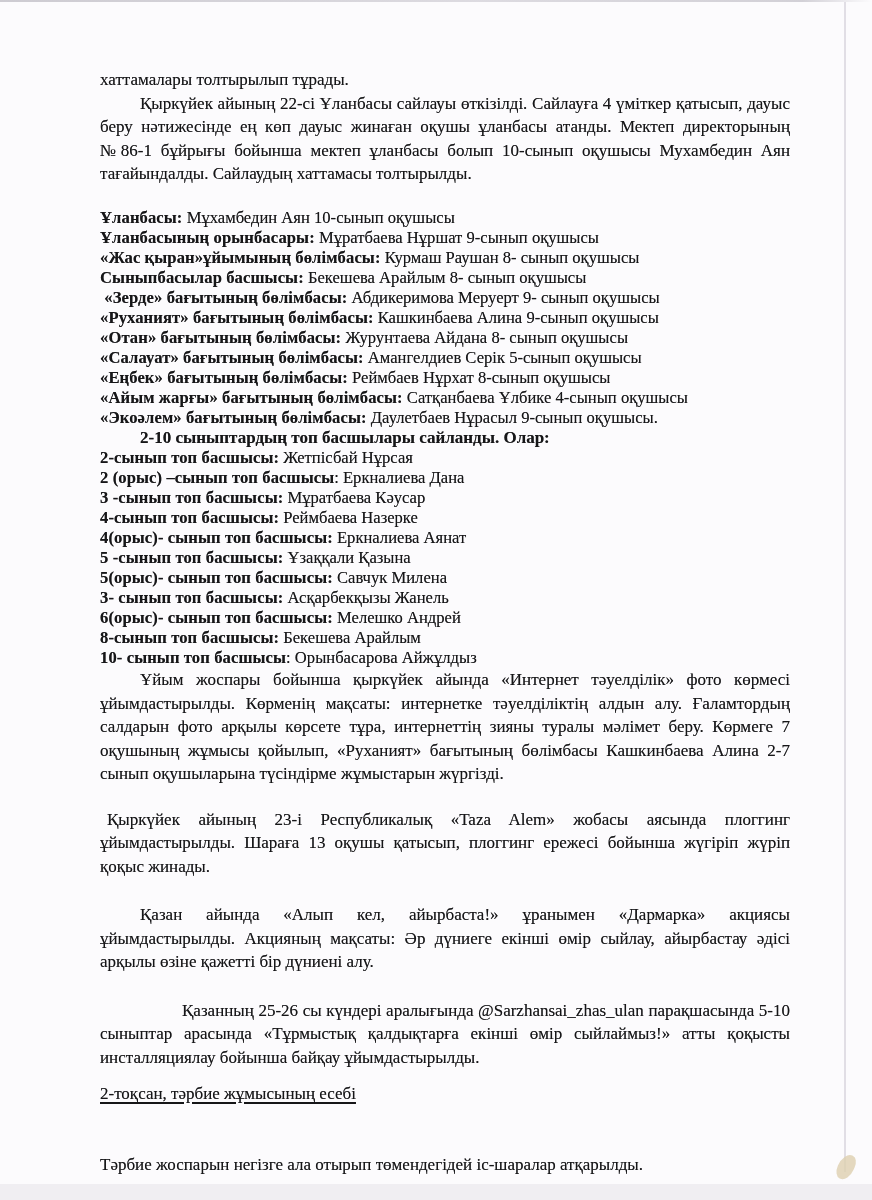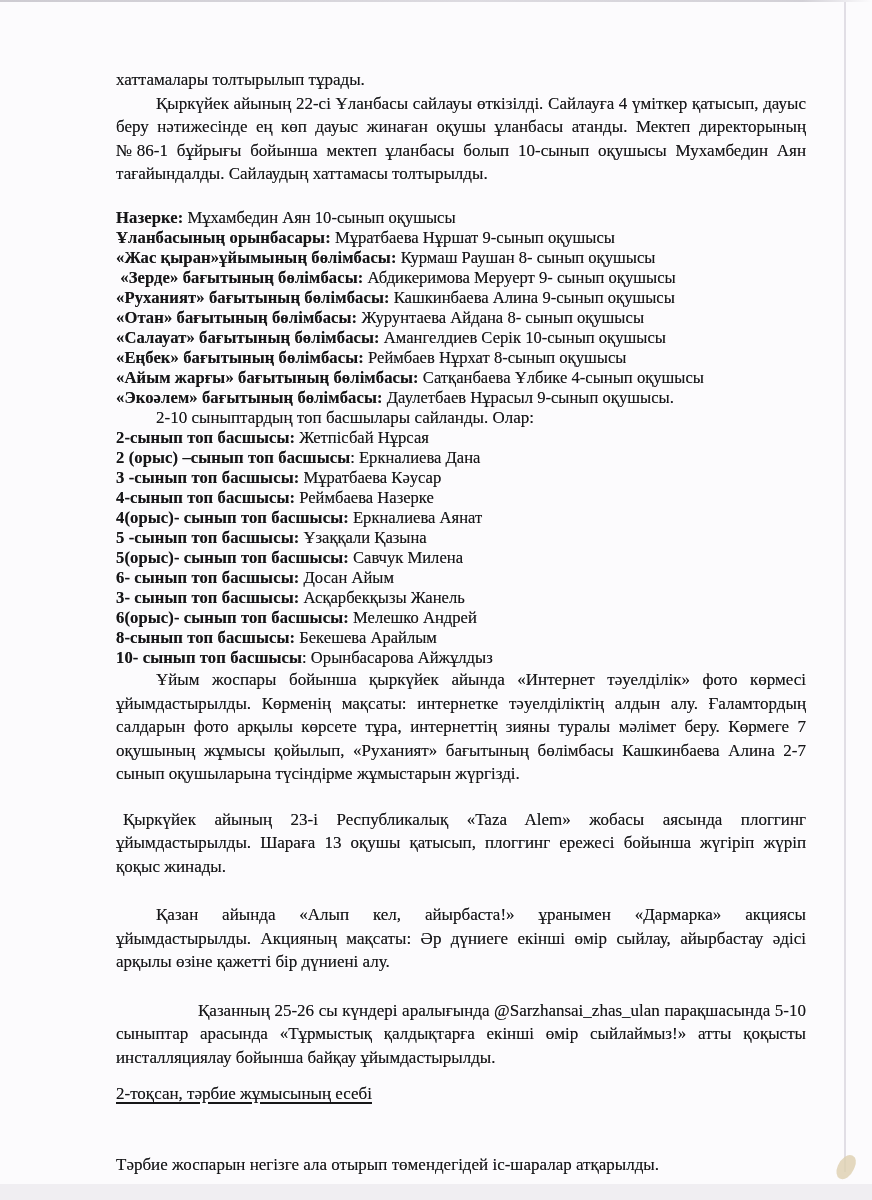--- a/index.html
+++ b/index.html
@@ -32,21 +32,21 @@
     position: absolute; left: 0; right: 0; bottom: 0; height: 16px;
     background: #f0eef2;
   }
   .artifact-smudge {
     position: absolute; right: 18px; bottom: 20px; width: 16px; height: 26px;
     background: #ddd0af; border-radius: 60% 40% 55% 45%;
     transform: rotate(24deg); opacity: .8;
   }
   .content {
     position: absolute;
-    left: 116px;
+    left: 100px;
     top: 68px;
     width: 690px;
     font-size: 17px;
   }
   p { margin: 0; }
   .para {
     text-align: justify;
     line-height: 23.5px;
   }
   .indent   { text-indent: 40px; }
@@ -57,20 +57,21 @@
   .gap-lg { height: 25px; }
   .list-line {
     line-height: 20px;
     font-size: 16.6px;
     white-space: nowrap;
   }
   .list-line b { letter-spacing: 0.1px; }
   .intro-line {
     line-height: 20.5px;
     text-indent: 40px;
+    font-weight: bold;
   }
   .section-heading {
     font-weight: normal;
     text-decoration: underline;
     text-decoration-thickness: 1.6px;
     text-underline-offset: 3px;
     line-height: 25px;
   }
   .section-intro {
     line-height: 25px;
@@ -89,34 +90,35 @@
   <div class="content">
 
     <p class="para">хаттамалары толтырылып тұрады.</p>
 
     <p class="para indent">Қыркүйек айының 22-сі  Ұланбасы сайлауы өткізілді. Сайлауға 4 үміткер қатысып, дауыс беру нәтижесінде ең көп дауыс жинаған  оқушы ұланбасы атанды. Мектеп директорының №86-1 бұйрығы бойынша мектеп ұланбасы болып 10-сынып оқушысы Мухамбедин Аян тағайындалды. Сайлаудың хаттамасы толтырылды.</p>
 
     <div class="gap-md"></div>
 
     <div>
 
-        <div class="list-line"><b>Назерке:</b><span> Мұхамбедин Аян 10-сынып оқушысы</span></div>
+        <div class="list-line"><b>Ұланбасы:</b><span> Мұхамбедин Аян 10-сынып оқушысы</span></div>
 
         <div class="list-line"><b>Ұланбасының орынбасары:</b><span> Мұратбаева Нұршат 9-сынып оқушысы</span></div>
 
         <div class="list-line"><b>«Жас қыран»ұйымының бөлімбасы:</b><span>  Курмаш Раушан 8- сынып оқушысы</span></div>
 
+        <div class="list-line"><b>Сыныпбасылар басшысы:</b><span> Бекешева Арайлым 8- сынып оқушысы</span></div>
 
         <div class="list-line"><b>&nbsp;«Зерде» бағытының бөлімбасы:</b><span> Абдикеримова Меруерт  9- сынып оқушысы</span></div>
 
         <div class="list-line"><b>«Руханият» бағытының бөлімбасы:</b><span> Кашкинбаева Алина 9-сынып оқушысы</span></div>
 
         <div class="list-line"><b>«Отан» бағытының бөлімбасы:</b><span> Журунтаева Айдана 8- сынып оқушысы</span></div>
 
-        <div class="list-line"><b>«Салауат» бағытының бөлімбасы:</b><span> Амангелдиев Серік  10-сынып оқушысы</span></div>
+        <div class="list-line"><b>«Салауат» бағытының бөлімбасы:</b><span> Амангелдиев Серік  5-сынып оқушысы</span></div>
 
         <div class="list-line"><b>«Еңбек» бағытының бөлімбасы:</b><span> Реймбаев Нұрхат  8-сынып оқушысы</span></div>
 
         <div class="list-line"><b>«Айым жарғы» бағытының бөлімбасы:</b><span> Сатқанбаева Ұлбике 4-сынып оқушысы</span></div>
 
         <div class="list-line"><b>«Экоәлем» бағытының бөлімбасы:</b><span> Даулетбаев Нұрасыл 9-сынып оқушысы.</span></div>
       </div>
 
     <p class="intro-line">2-10 сыныптардың топ басшылары сайланды. Олар:</p>
 
@@ -129,21 +131,20 @@
         <div class="list-line"><b>3 -сынып топ басшысы:</b><span> Мұратбаева Кәусар</span></div>
 
         <div class="list-line"><b>4-сынып топ басшысы:</b><span> Реймбаева Назерке</span></div>
 
         <div class="list-line"><b>4(орыс)- сынып топ басшысы:</b><span> Еркналиева Аянат</span></div>
 
         <div class="list-line"><b>5 -сынып топ басшысы:</b><span> Ұзаққали Қазына</span></div>
 
         <div class="list-line"><b>5(орыс)- сынып топ басшысы:</b><span> Савчук Милена</span></div>
 
-        <div class="list-line"><b>6- сынып топ басшысы:</b><span> Досан Айым</span></div>
 
         <div class="list-line"><b>3- сынып топ басшысы:</b><span> Асқарбекқызы Жанель</span></div>
 
         <div class="list-line"><b>6(орыс)- сынып топ басшысы:</b><span> Мелешко Андрей</span></div>
 
         <div class="list-line"><b>8-сынып топ басшысы:</b><span> Бекешева Арайлым</span></div>
 
 
         <div class="list-line"><b>10- сынып топ басшысы</b><span>: Орынбасарова Айжұлдыз</span></div>
 

